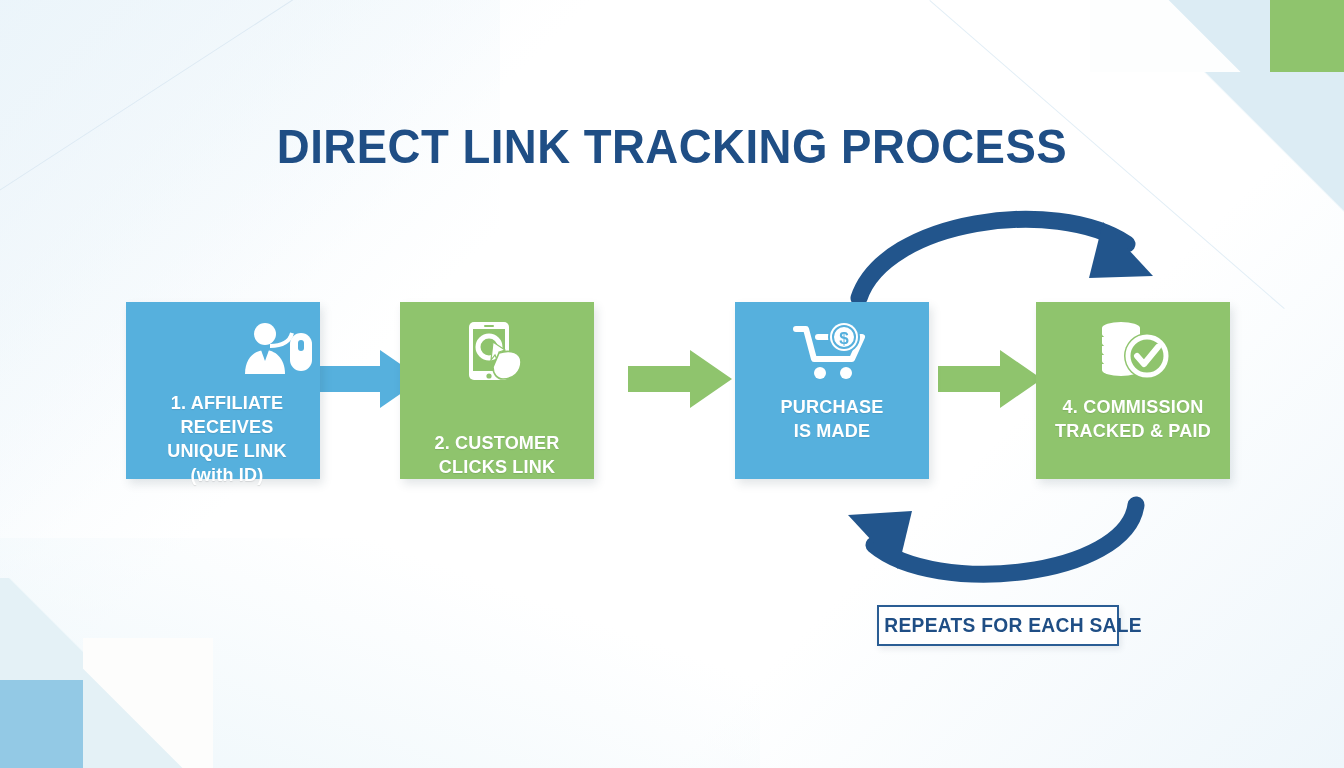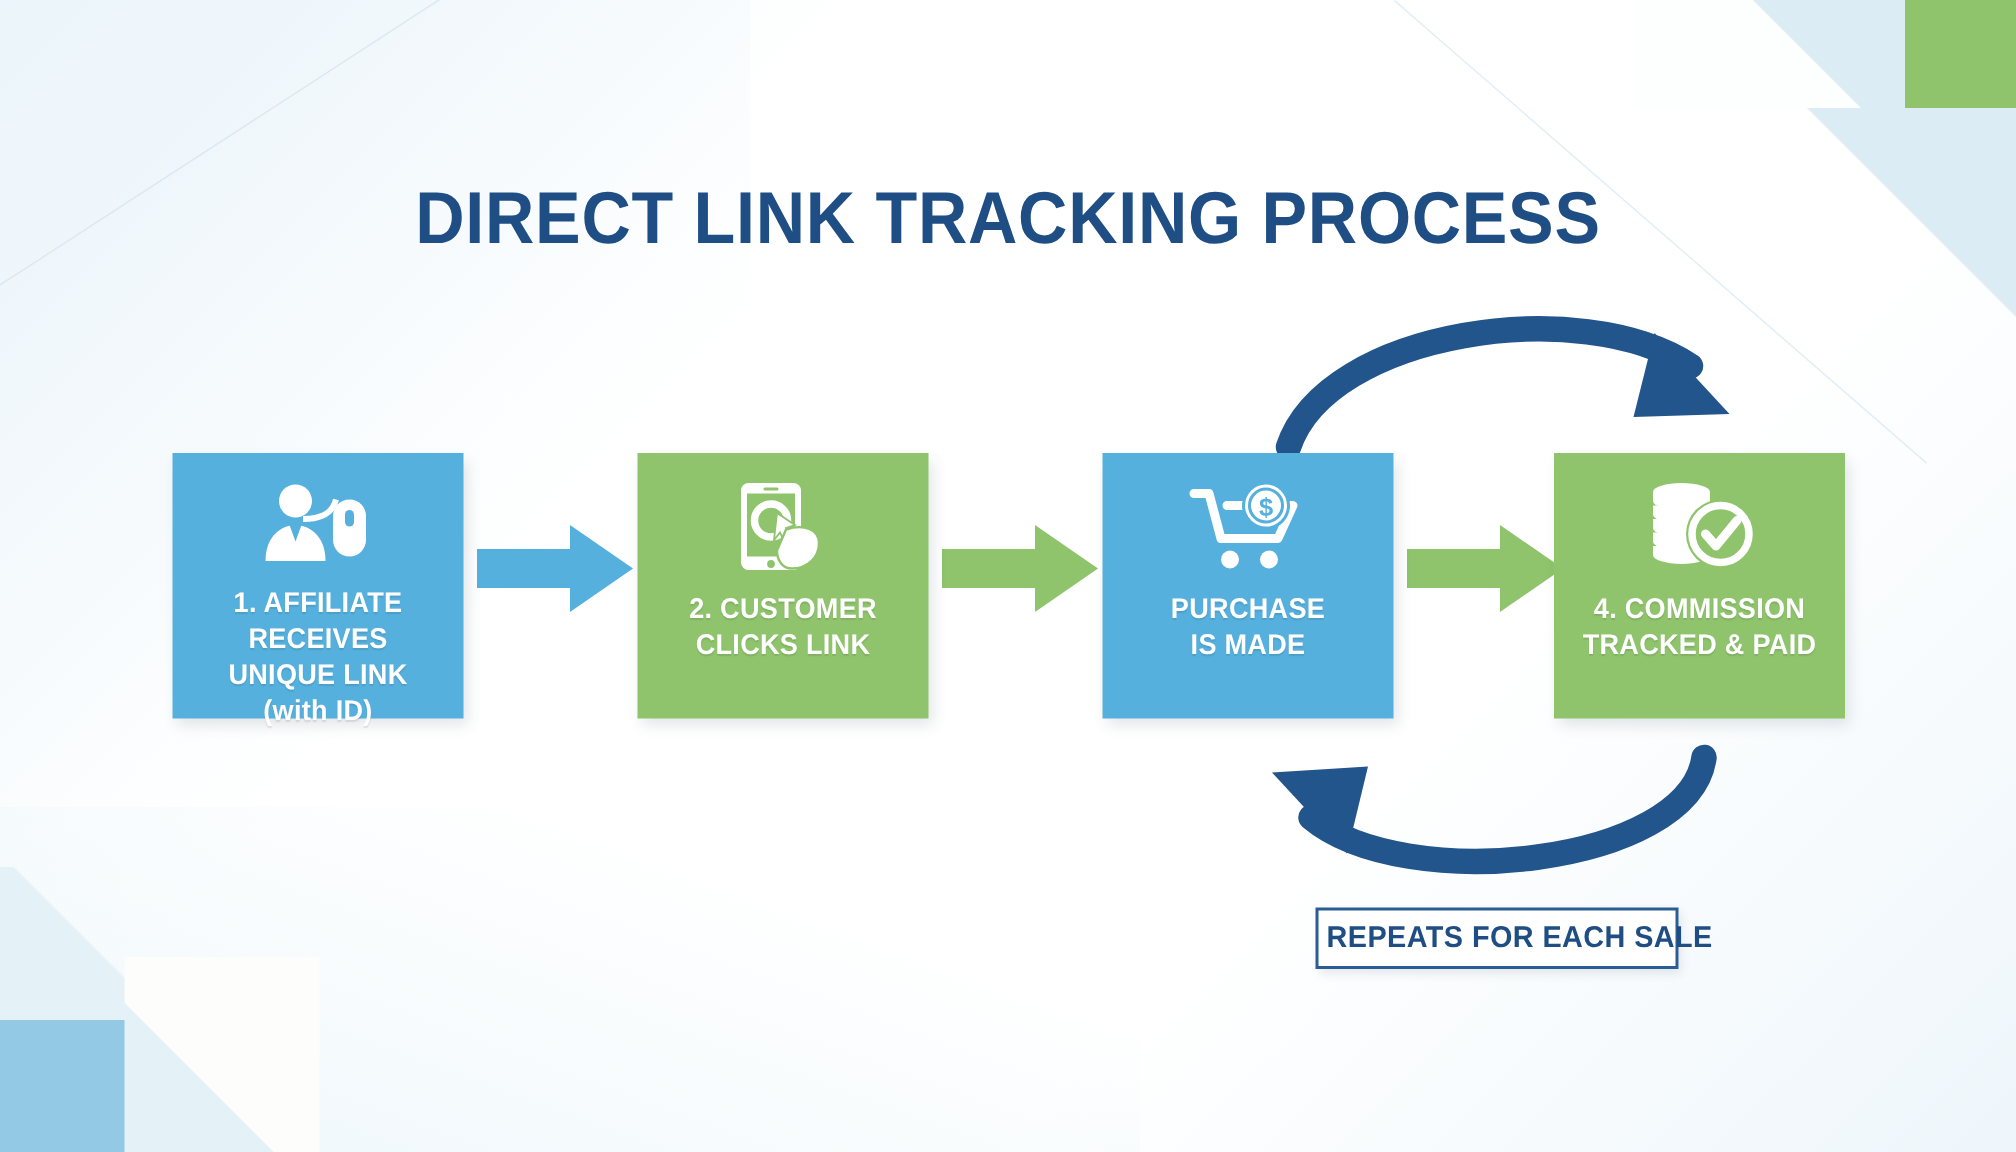--- a/index.html
+++ b/index.html
@@ -138,22 +138,22 @@
     line-height: 24px;
     letter-spacing: 0.2px;
     text-shadow: 0 1px 1px rgba(0,0,0,0.10);
     transform: scaleX(0.95);
   }
   .step-label .sub {
     font-weight: bold;
   }
 
   
-  #box1 { left: 115px; }
-  #box2 { left: 425px; }
+  #box1 { left: 126px; align-items: flex-end; }
+  #box2 { left: 400px; gap: 36px; }
   #box3 { left: 735px; }
   #box4 { left: 1036px; }
 
   
   .flow-arrow {
     position: absolute;
     top: 348px;
     width: 106px;
     height: 62px;
   }

